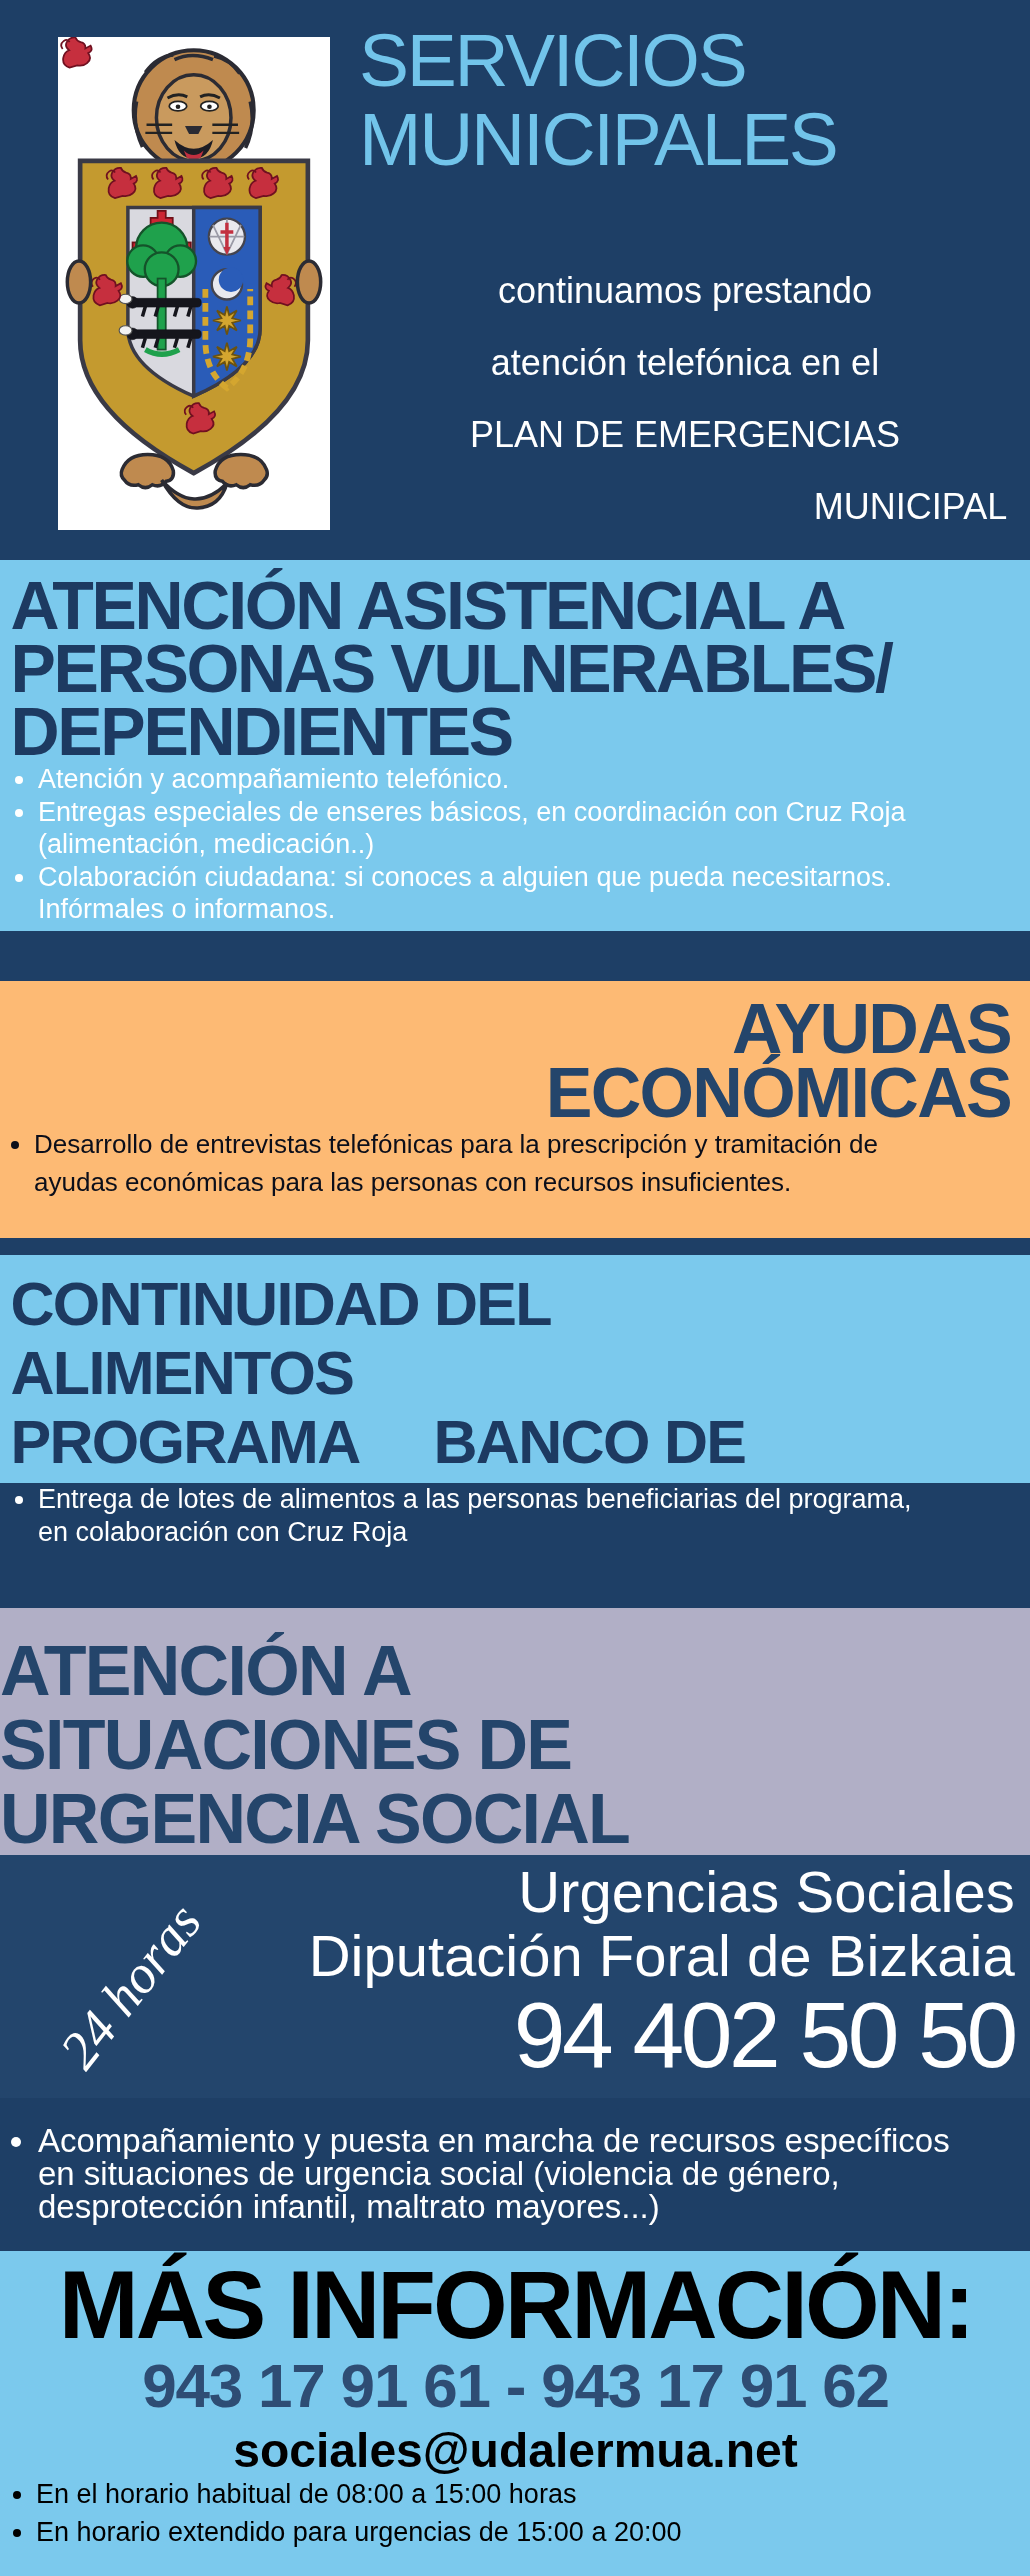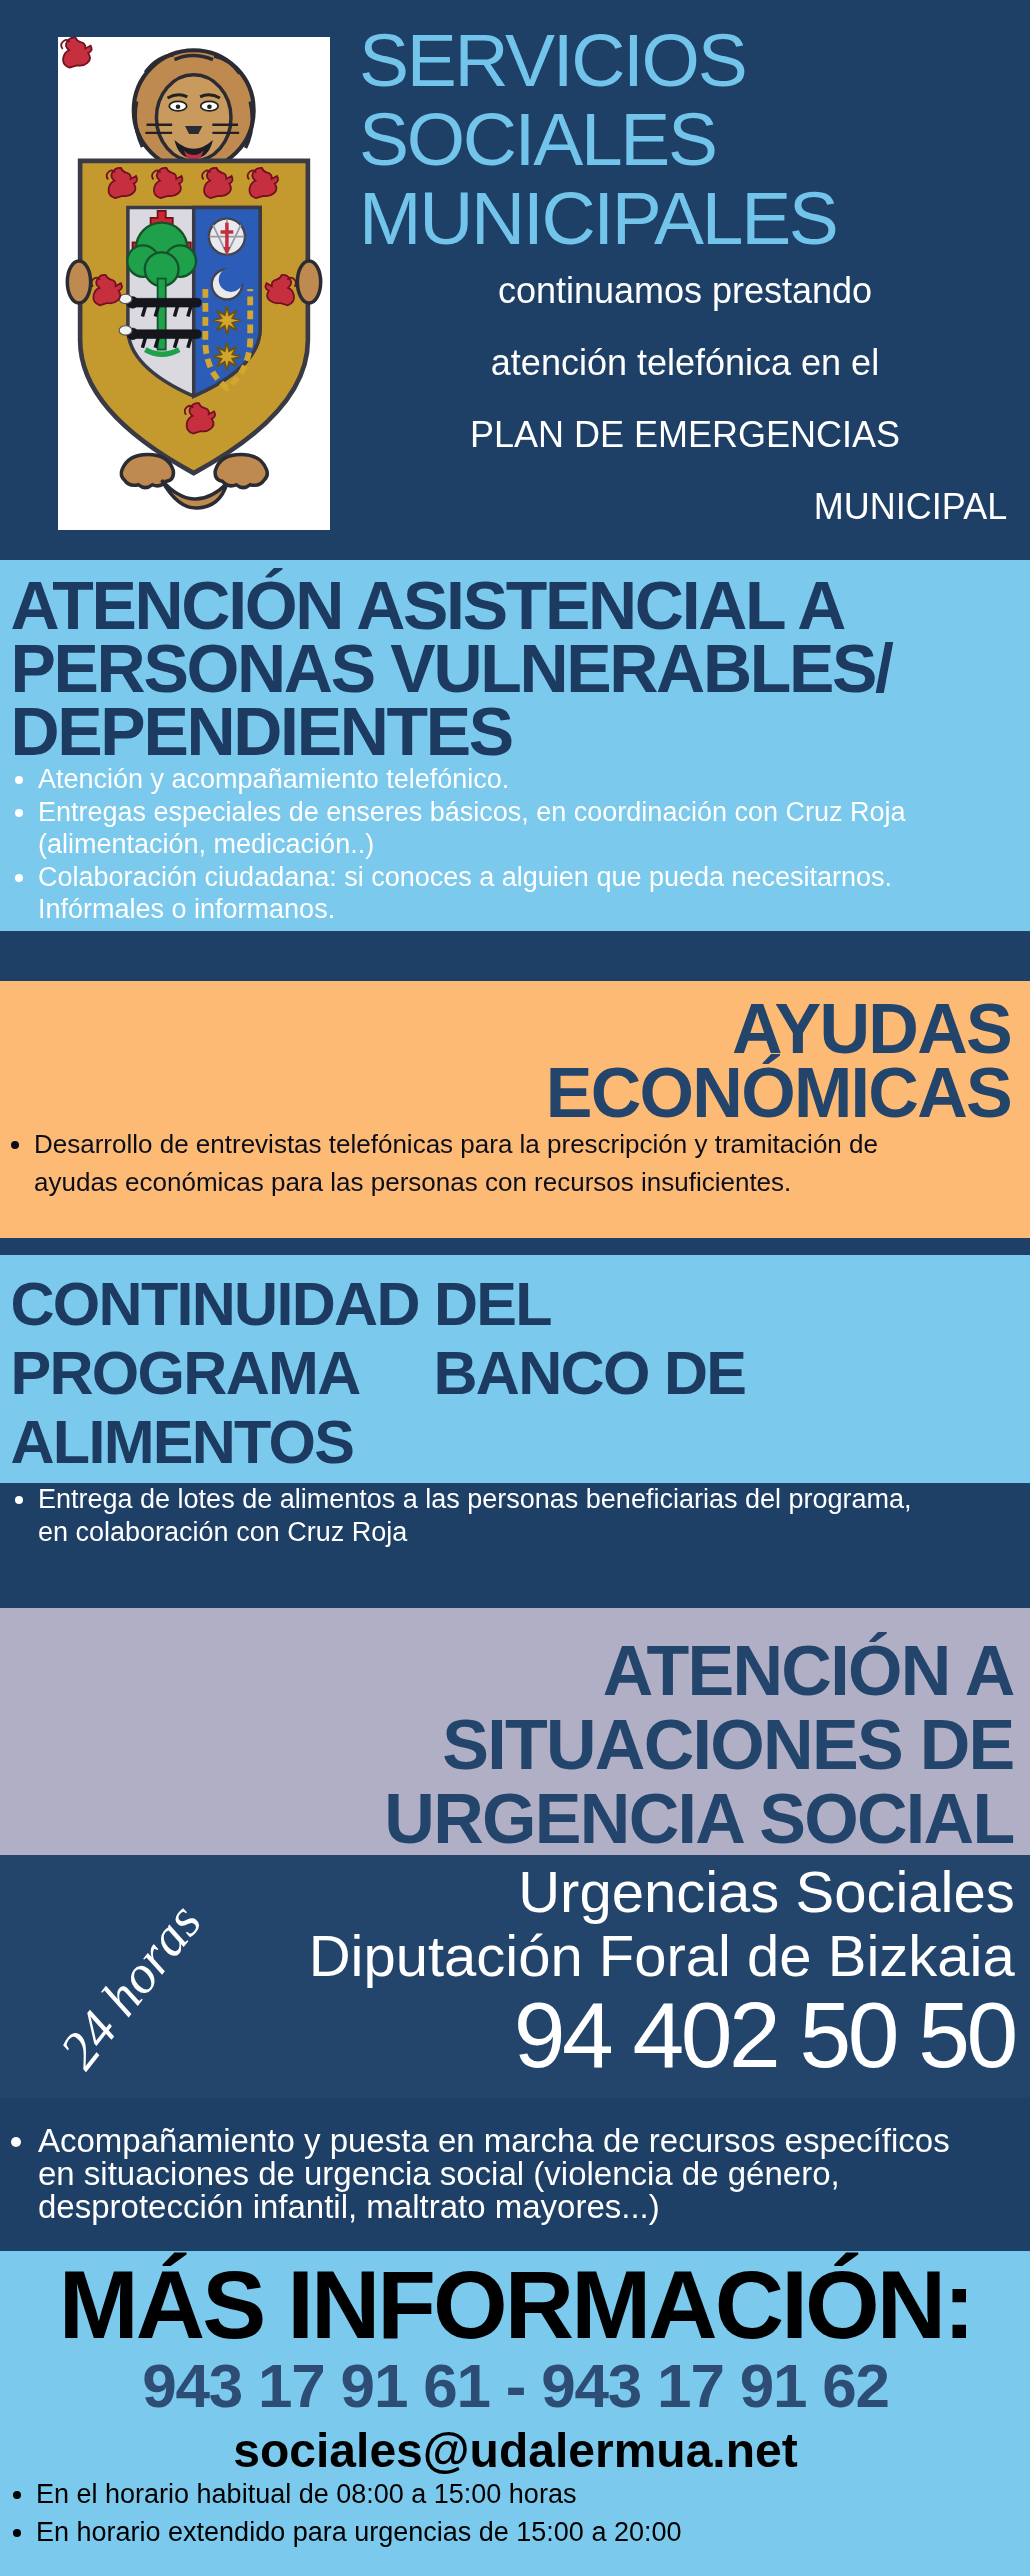--- a/index.html
+++ b/index.html
@@ -41,21 +41,21 @@
 
   
   .sec-s3{height:228px;background:#7bc9ed;}
   .s3-head{padding:15px 0 0 10.5px;font-size:61px;line-height:69px;letter-spacing:-1.7px;}
   .s3-head .h-line{white-space:pre;}
   .sec-s3band{height:125px;background:#1e3f66;}
   .s3-bullets{padding-left:38px;color:#ffffff;font-size:27px;line-height:33px;max-width:910px;}
 
   
   .sec-s4{height:247px;background:#b1afc6;}
-  .s4-head{padding:26px 17.5px 0 0;text-align:right;color:#24456b;font-weight:bold;
+  .s4-head{padding:26px 17.5px 0 0;color:#24456b;font-weight:bold;
            font-size:70px;line-height:74px;letter-spacing:-1.7px;}
 
   
   .sec-s5{height:243px;background:#23456c;}
   .s5-right{position:absolute;right:16.3px;top:4.7px;text-align:right;color:#ffffff;}
   .s5-line{font-size:58px;line-height:64px;}
   .s5-phone{font-size:93px;line-height:89px;letter-spacing:-3.5px;margin-top:3.5px;}
   .badge24{position:absolute;left:4.7px;top:104px;width:251px;text-align:center;color:#ffffff;
            font-family:"Liberation Serif",serif;font-style:italic;font-size:54px;line-height:54px;
            transform:rotate(-52deg);}
@@ -157,21 +157,20 @@
           <path d="M110,742 q10,-26 44,-26 q36,0 44,28 q2,16 -12,18 q-10,12 -24,6 q-12,10 -24,0 q-16,4 -24,-8 q-8,-8 -4,-18 z"></path>
           <path d="M270,744 q8,-28 44,-28 q34,0 44,26 q4,10 -4,18 q-8,12 -24,8 q-12,10 -24,0 q-14,6 -24,-6 q-14,-2 -12,-18 z"></path>
           <path d="M178,760 q55,62 112,6 q-12,40 -50,42 q-34,2 -62,-48 z"></path>
         </g>
       </svg>
       </span>
     </div>
 
     <div class="main-title">
       <div>SERVICIOS</div>
-      <div>SOCIALES</div>
       <div>MUNICIPALES</div>
     </div>
 
     <div class="subtitle">
       <div class="st0">continuamos prestando</div>
       <div class="st1">atención telefónica en el</div>
       <div class="st2">PLAN DE EMERGENCIAS</div>
       <div class="st3">MUNICIPAL</div>
     </div>
   </div>
@@ -199,22 +198,22 @@
     <ul class="blist s2-bullets">
       <li>Desarrollo de entrevistas telefónicas para la prescripción y tramitación de ayudas económicas para las personas con recursos insuficientes.</li>
     </ul>
   </div>
 
   <div class="sec navy-div" style="height:17px"></div>
 
   <div class="sec sec-s3">
     <div class="s3-head h-navy">
       <div class="h-line">CONTINUIDAD DEL</div>
+      <div class="h-line">ALIMENTOS</div>
       <div class="h-line">PROGRAMA     BANCO DE</div>
-      <div class="h-line">ALIMENTOS</div>
     </div>
   </div>
   <div class="sec sec-s3band">
     <ul class="blist s3-bullets">
       <li>Entrega de lotes de alimentos a las personas beneficiarias del programa, en colaboración con Cruz Roja</li>
     </ul>
   </div>
 
   <div class="sec sec-s4">
     <div class="s4-head">

